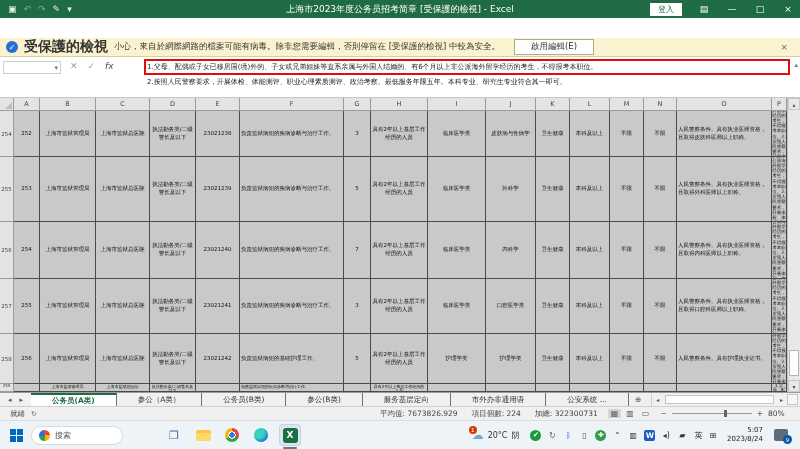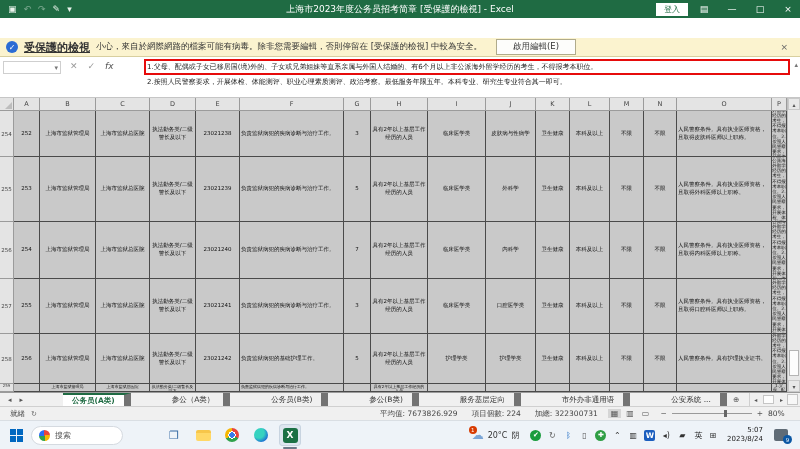--- a/index.html
+++ b/index.html
@@ -7,38 +7,38 @@
     font-family:"DejaVu Sans","Liberation Sans",sans-serif; }
   .stage { position:relative; width:800px; height:449px; background:#fff; }
 
   
   .titlebar { position:absolute; left:0; top:0; width:800px; height:18px;
     background:#1f6b43; display:flex; align-items:center; color:#eaf3ec; }
   .qat { display:flex; align-items:center; gap:7px; padding:0 8px; font-size:9px; }
   .qat .dim { opacity:.45; }
   .title-text { position:absolute; left:0; right:0; text-align:center; font-size:9px; color:#fff; pointer-events:none; }
   .tb-right { margin-left:auto; display:flex; align-items:center; gap:4px; z-index:2; }
-  .signin { background:#fff; color:#1f6b43; font-size:8px; padding:1px 8px; }
+  .signin { background:#fff; color:#1f6b43; font-size:8px; padding:1px 8px; margin-right:6px; }
   .winbtn { width:24px; height:18px; display:flex; align-items:center; justify-content:center; font-size:9px; color:#fff; }
 
   
   .tabsrow { position:absolute; left:0; top:18px; width:800px; height:20px;
     background:#1f6b43; display:flex; align-items:center; gap:2px; padding-left:6px; }
   .rtab { color:#e8f1ea; font-size:9px; padding:3px 9px; white-space:nowrap; }
   .rtab.first { font-weight:bold; color:#fff; }
   .tellme { display:flex; align-items:center; gap:4px; color:#e8f1ea; font-size:9px; padding-left:10px; }
   .bulb { width:9px; height:9px; border-radius:50%; border:1px solid #e8f1ea; display:inline-block; position:relative; }
   .bulb:after { content:""; position:absolute; left:3px; top:8px; width:2px; height:2px; background:#e8f1ea; }
 
   
   .msgbar { position:absolute; left:0; top:38px; width:800px; height:19px;
     background:#fbf3cf; border-bottom:1px solid #d8cf9f; display:flex; align-items:center; padding:0 6px; gap:6px; }
   .shield { width:12px; height:12px; border-radius:50%; background:#2b6cd4; color:#fff;
     font-size:8px; display:flex; align-items:center; justify-content:center; flex:0 0 auto; }
-  .msg-label { font-size:11px; font-weight:bold; color:#333; white-space:nowrap;text-decoration:underline; }
+  .msg-label { font-size:14px; font-weight:bold; color:#333; white-space:nowrap; }
   .msg-text { font-size:8.5px; color:#333; white-space:nowrap; overflow:hidden; }
   .enable-btn { font-size:8.5px; color:#333; background:#fdfdfb; border:1px solid #b0ab8b; padding:1px 16px; white-space:nowrap; margin-left:8px; }
   .msg-close { margin-left:auto; font-size:9px; color:#666; padding:0 6px; }
 
   
   .fbar { position:absolute; left:0; top:57px; width:800px; height:41px; background:#fff;
     border-bottom:1px solid #c6c6c6; }
   .namebox { position:absolute; left:3px; top:4px; width:58px; height:13px; background:#fff;
     border:1px solid #cfcfcf; display:flex; align-items:center; }
   .namebox .dd { margin-left:auto; font-size:7px; color:#777; padding-right:2px; }
@@ -69,21 +69,21 @@
   
   .vscroll { position:absolute; right:0; top:98px; width:13px; height:294px; background:#e8e8e8; border-left:1px solid #c0c0c0; }
   .vs-arrow { height:12px; display:flex; align-items:center; justify-content:center; font-size:6px; color:#555; background:#e8e8e8; border:1px solid #c9c9c9; }
   .vs-down { position:absolute; bottom:0; left:0; right:0; }
   .vs-thumb { position:absolute; left:1px; right:1px; top:252px; height:26px; background:#fdfdfd; border:1px solid #b5b5b5; }
 
   
   .tabbar { position:absolute; left:0; top:392px; width:800px; height:14px; background:#f0f0f0;
     border-top:1px solid #9b9b9b; display:flex; align-items:stretch; font-size:7.5px; color:#333; }
   .tnav { display:flex; align-items:center; gap:8px; padding:0 8px; color:#555; font-size:7px; }
-  .stab { display:flex; align-items:center; padding:0 9px; border-right:7px solid #737373; white-space:nowrap;margin-left:32px; }
+  .stab { display:flex; align-items:center; padding:0 21px; border-right:1px solid #737373; white-space:nowrap; }
   .stab.active { background:#fff; color:#1f6b43; font-weight:bold; border-top:2px solid #1f6b43; }
   .addsheet { display:flex; align-items:center; padding:0 6px; color:#555; }
   .hscroll { flex:1; margin-left:4px; display:flex; align-items:center; background:#f0f0f0; border-left:1px solid #cfcfcf; }
   .hs-arrow { font-size:6px; color:#555; padding:0 4px; }
   .hs-track { flex:1; height:9px; background:#fdfdfd; border:1px solid #c5c5c5; margin:0 2px; }
   .hs-box { width:11px; height:11px; border:1px solid #c5c5c5; background:#f7f7f7; margin-right:2px; }
 
   
   .statusbar { position:absolute; left:0; top:406px; width:800px; height:14px; background:#f0f0f0;
     border-top:1px solid #d0d0d0; display:flex; align-items:center; font-size:7.5px; color:#444; }

